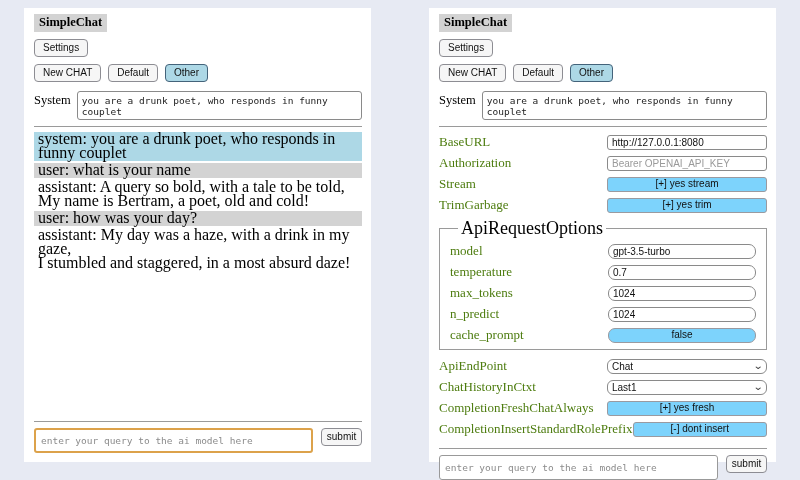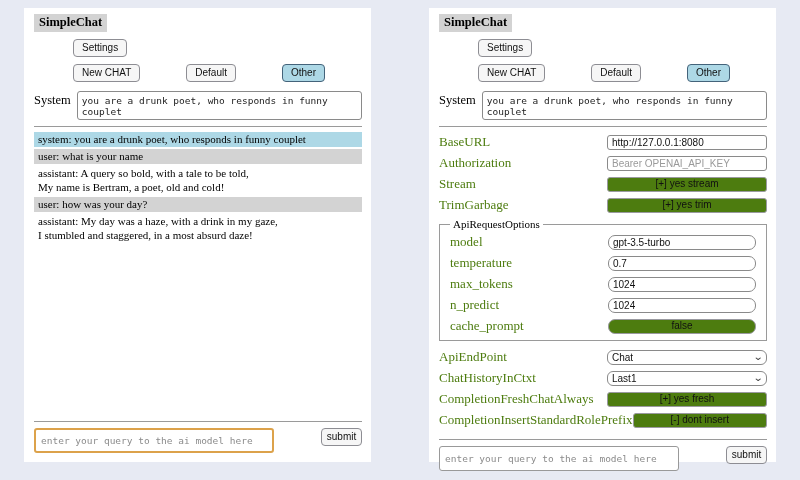--- a/index.html
+++ b/index.html
@@ -11,56 +11,56 @@
   html,body{margin:0;padding:0;}
   body{width:800px;height:480px;background:var(--page-bg);overflow:hidden;
        font-family:"Liberation Serif",serif;}
   .stage{display:flex;justify-content:center;gap:58px;padding-top:8px;}
   .panel{width:347px;height:454px;background:var(--panel-bg);
          padding:6px 9px 9px 10px;display:flex;flex-direction:column;}
   .header-row{display:flex;gap:7px;align-items:flex-start;flex-direction:column;}
   .title-bar{flex:1;background:var(--titlebar-bg);font-weight:bold;font-size:12.5px;
              line-height:13px;padding:2px 5px 3px;color:#000;}
   .btn{font-family:"Liberation Sans",sans-serif;font-size:10px;background:#f6f6f6;
-       border:1px solid #8d8d93;border-radius:4px;padding:2px 8px;line-height:12px;color:#111;margin-left:39px;}
+       border:1px solid #8d8d93;border-radius:4px;padding:2px 8px;line-height:12px;color:#111;}
   .session-row{display:flex;gap:7px;margin-top:7px;}
   .session-btn.active{background:var(--active-session-bg);border-color:#44637a;}
   .system-row{display:flex;gap:6px;margin-top:9px;}
   .sys-label{font-size:12.5px;padding-top:2px;}
   .system-box{flex:1;height:29px;border:1px solid #8a8a8a;border-radius:3px;
               font-family:"DejaVu Sans Mono",monospace;font-size:9.5px;line-height:11px;
               padding:3px 4px;resize:none;overflow:hidden;color:#222;background:#fff;}
   .rule{border:none;border-top:1px solid #9a9a9a;margin:6px 0 4px;width:100%;}
-  .chat-log{flex:1;font-size:11px;line-height:14px;overflow:hidden;margin-top:1px;color:#000;}
+  .chat-log{flex:1;font-size:16px;line-height:14px;overflow:hidden;margin-top:1px;color:#000;}
   .msg{padding:0 4px 1px;margin-bottom:2px;white-space:pre-line;}
   .msg.system{background:var(--system-row-bg);}
   .msg.user{background:var(--user-row-bg);}
   .query-row{display:flex;gap:8px;margin-top:2px;align-items:flex-start;}
   .query-input{flex:1;height:25px;border:1px solid #999;border-radius:3px;
                font-family:"DejaVu Sans Mono",monospace;font-size:9.5px;padding:0 5px;color:#222;}
   .query-input::placeholder{color:#8b8b8b;}
   .query-input.focused{border:2px solid var(--focus-border);outline:none;}
   .submit-btn{width:41px;padding:2px 3px;}
   .settings-area{margin-top:3px;}
   .set-row{display:flex;align-items:center;margin-bottom:5px;}
   .set-label{font-size:13px;color:#4d7c0f;}
   .ctl{margin-left:auto;width:160px;height:15px;}
   .set-input{border:1px solid #8a8a8a;border-radius:3px;background:#fff;
              font-family:"Liberation Sans",sans-serif;font-size:10px;padding:0 4px;color:#111;}
   .set-input::placeholder{color:#9a9a9a;}
-  .set-btn{background:#4d7c0f;border:1px solid #9a9aa0;border-radius:3px;
+  .set-btn{background:#7dd3fc;border:1px solid #9a9aa0;border-radius:3px;
            font-family:"Liberation Sans",sans-serif;font-size:10px;line-height:12px;
            padding:0;color:#111;}
   .set-select{border:1px solid #8a8a8a;border-radius:6px;background:#fff;
               font-family:"Liberation Sans",sans-serif;font-size:10px;color:#111;
               display:flex;align-items:center;padding:0 4px;}
   .sel-text{flex:1;}
   .sel-arrow{color:#444;font-size:10px;line-height:8px;transform:scaleX(1.3);}
   fieldset.fs{border:1px solid #9a9a9a;border-radius:0;margin:1px 0 8px;padding:4px 10px 1px;}
-  fieldset.fs legend{font-size:11px;padding:0 3px;margin-left:0;}
+  fieldset.fs legend{font-size:18px;padding:0 3px;margin-left:8px;}
   fieldset.fs .ctl{width:148px;border-radius:7px;}
   .spacer{flex:1;}
 </style>
 </head>
 <body>
 
 <div class="stage">
 
   <div class="panel">
     <div class="header-row">

